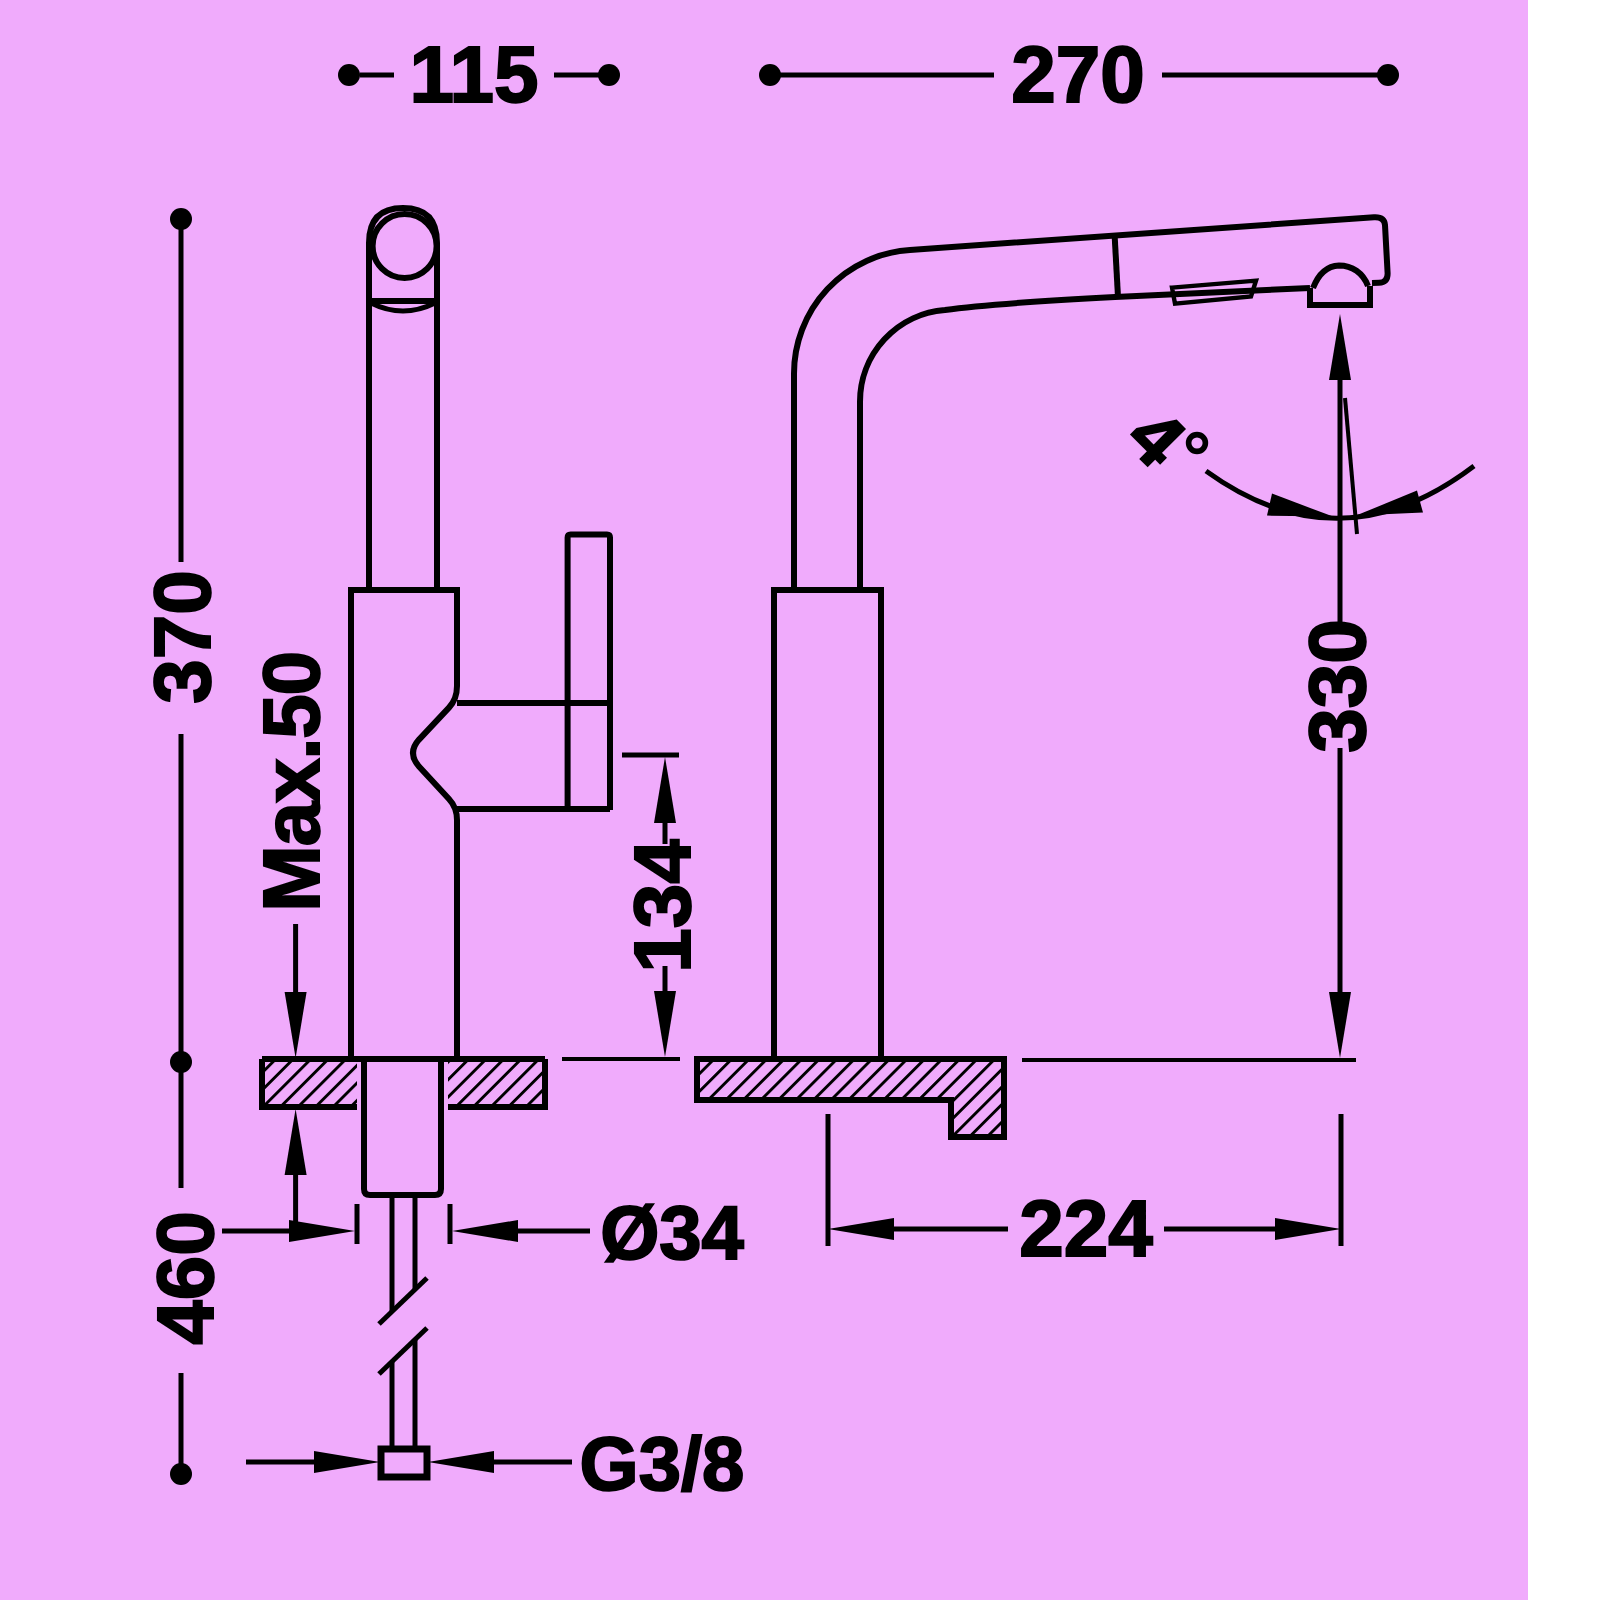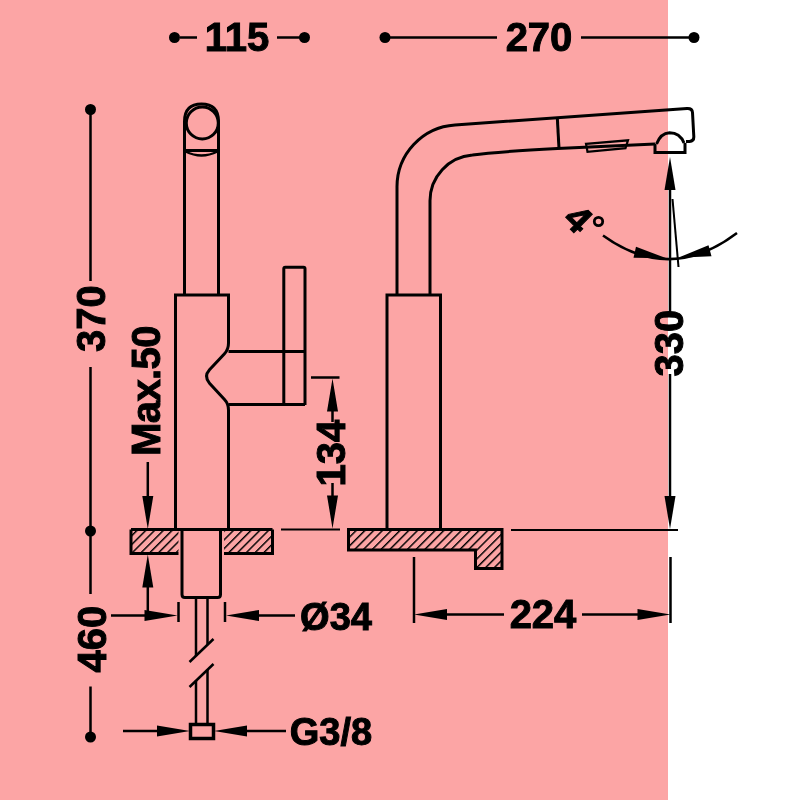--- a/index.html
+++ b/index.html
@@ -1,16 +1,16 @@
 <!DOCTYPE html>
 <html><head>
 <meta charset="utf-8">
 <style>
   html,body{margin:0;padding:0;background:#fff;}
-  #page{width:668px;height:800px;position:relative;background:#fca5a5;}
+  #page{width:764px;height:800px;position:relative;background:#f0abfc;}
   svg{position:absolute;top:0;left:0;}
   text{font-family:"Liberation Sans",sans-serif;font-weight:bold;fill:#000;}
 </style>
 </head>
 <body>
 <div id="page">
 <svg width="800" height="800" viewBox="0 0 800 800" fill="none" stroke="#000">
 <defs>
   <pattern id="hatch" patternUnits="userSpaceOnUse" width="6.2" height="12" patternTransform="rotate(45)">
     <line x1="0" y1="0" x2="0" y2="12" stroke="#000" stroke-width="2.9"></line>

